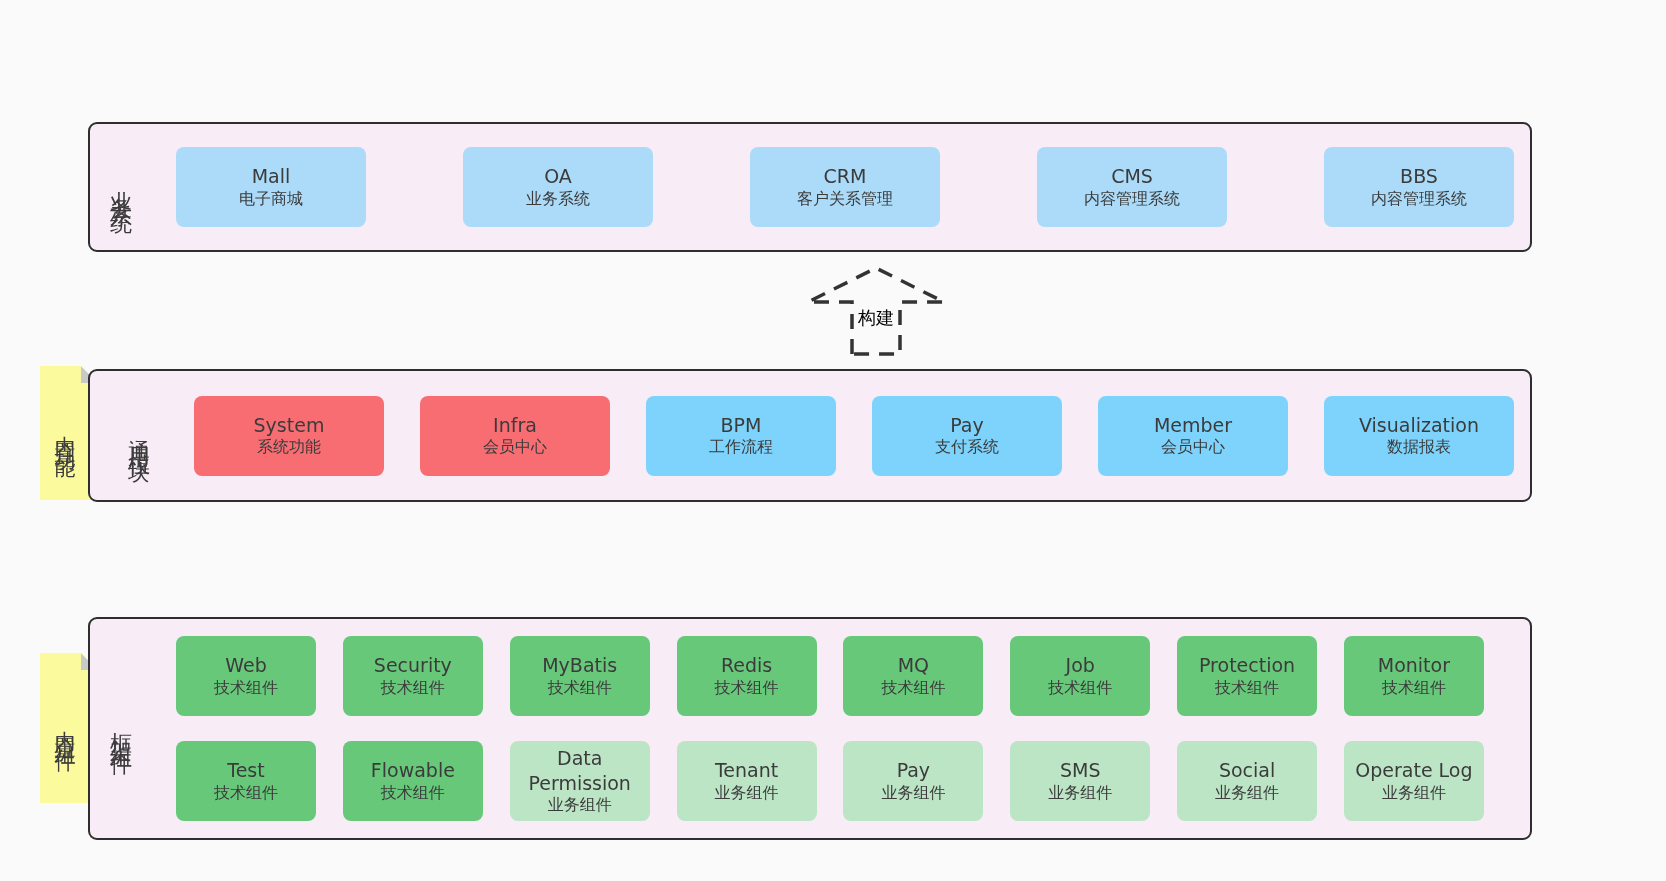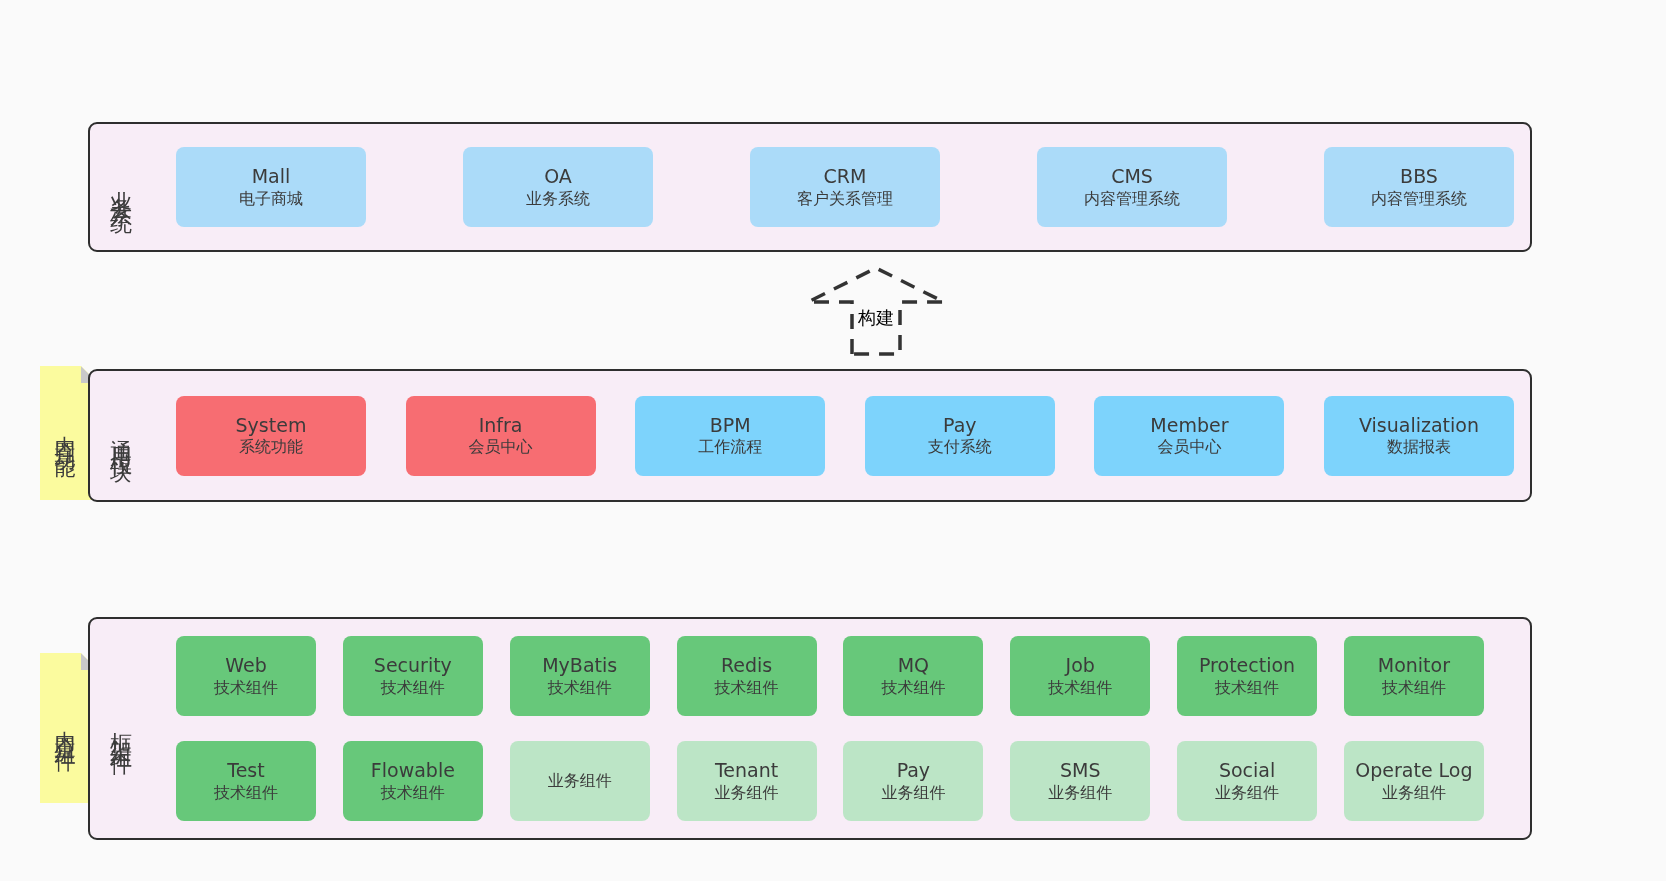--- a/index.html
+++ b/index.html
@@ -8,21 +8,21 @@
 
   .canvas { position:relative; width:1666px; height:881px; background:#fafafa; overflow:hidden; }
 
   
   .panel {
     position:absolute; left:88px; width:1444px;
     background:#f8edf7; border:2px solid #2e2e2e; border-radius:9px;
     display:flex; align-items:stretch; z-index:1;gap:28px;
   }
   .panel-business  { top:122px; height:130px; }
-  .panel-modules   { top:369px; height:133px; }
+  .panel-modules   { top:369px; height:133px;padding-left:18px; }
   .panel-framework { top:617px; height:223px; }
 
   .panel-label {
     writing-mode:vertical-rl; text-orientation:upright;
     font-size:22px; letter-spacing:7px; color:#3b3b3b;
     align-self:center; width:46px; text-align:center; padding-left:10px;
     white-space:nowrap;
   }
 
   .boxes {
@@ -202,20 +202,21 @@
       <div class="boxes">
           <div class="box green">
             <div class="box-title">Test</div>
             <div class="box-subtitle">技术组件</div>
           </div>
           <div class="box green">
             <div class="box-title">Flowable</div>
             <div class="box-subtitle">技术组件</div>
           </div>
           <div class="box light-green">
+            <div class="box-title">Data Permission</div>
             <div class="box-subtitle">业务组件</div>
           </div>
           <div class="box light-green">
             <div class="box-title">Tenant</div>
             <div class="box-subtitle">业务组件</div>
           </div>
           <div class="box light-green">
             <div class="box-title">Pay</div>
             <div class="box-subtitle">业务组件</div>
           </div>

